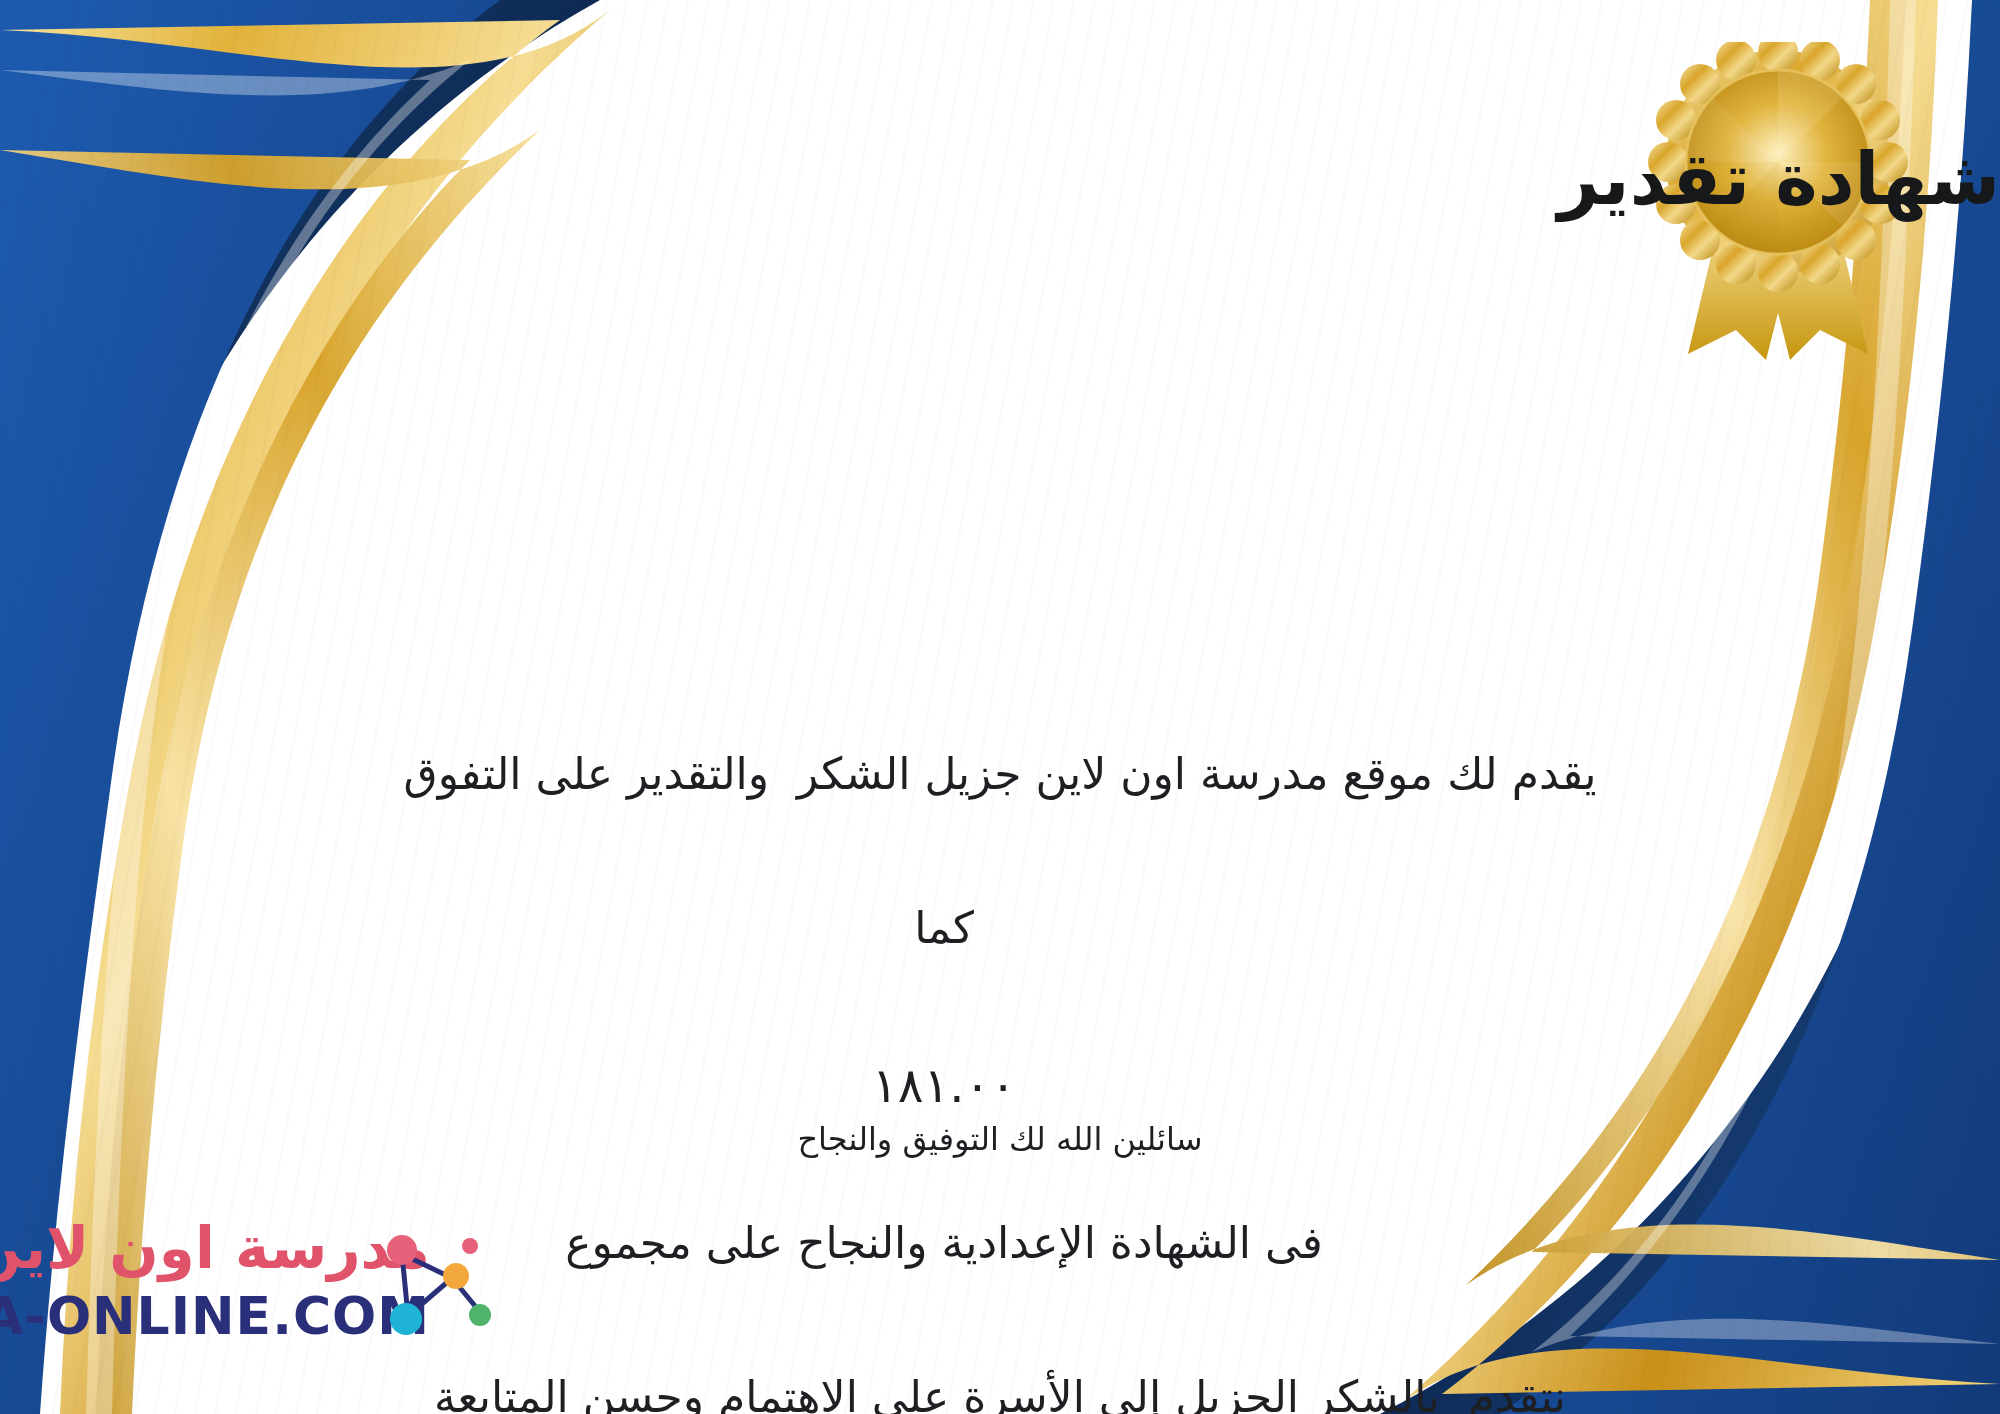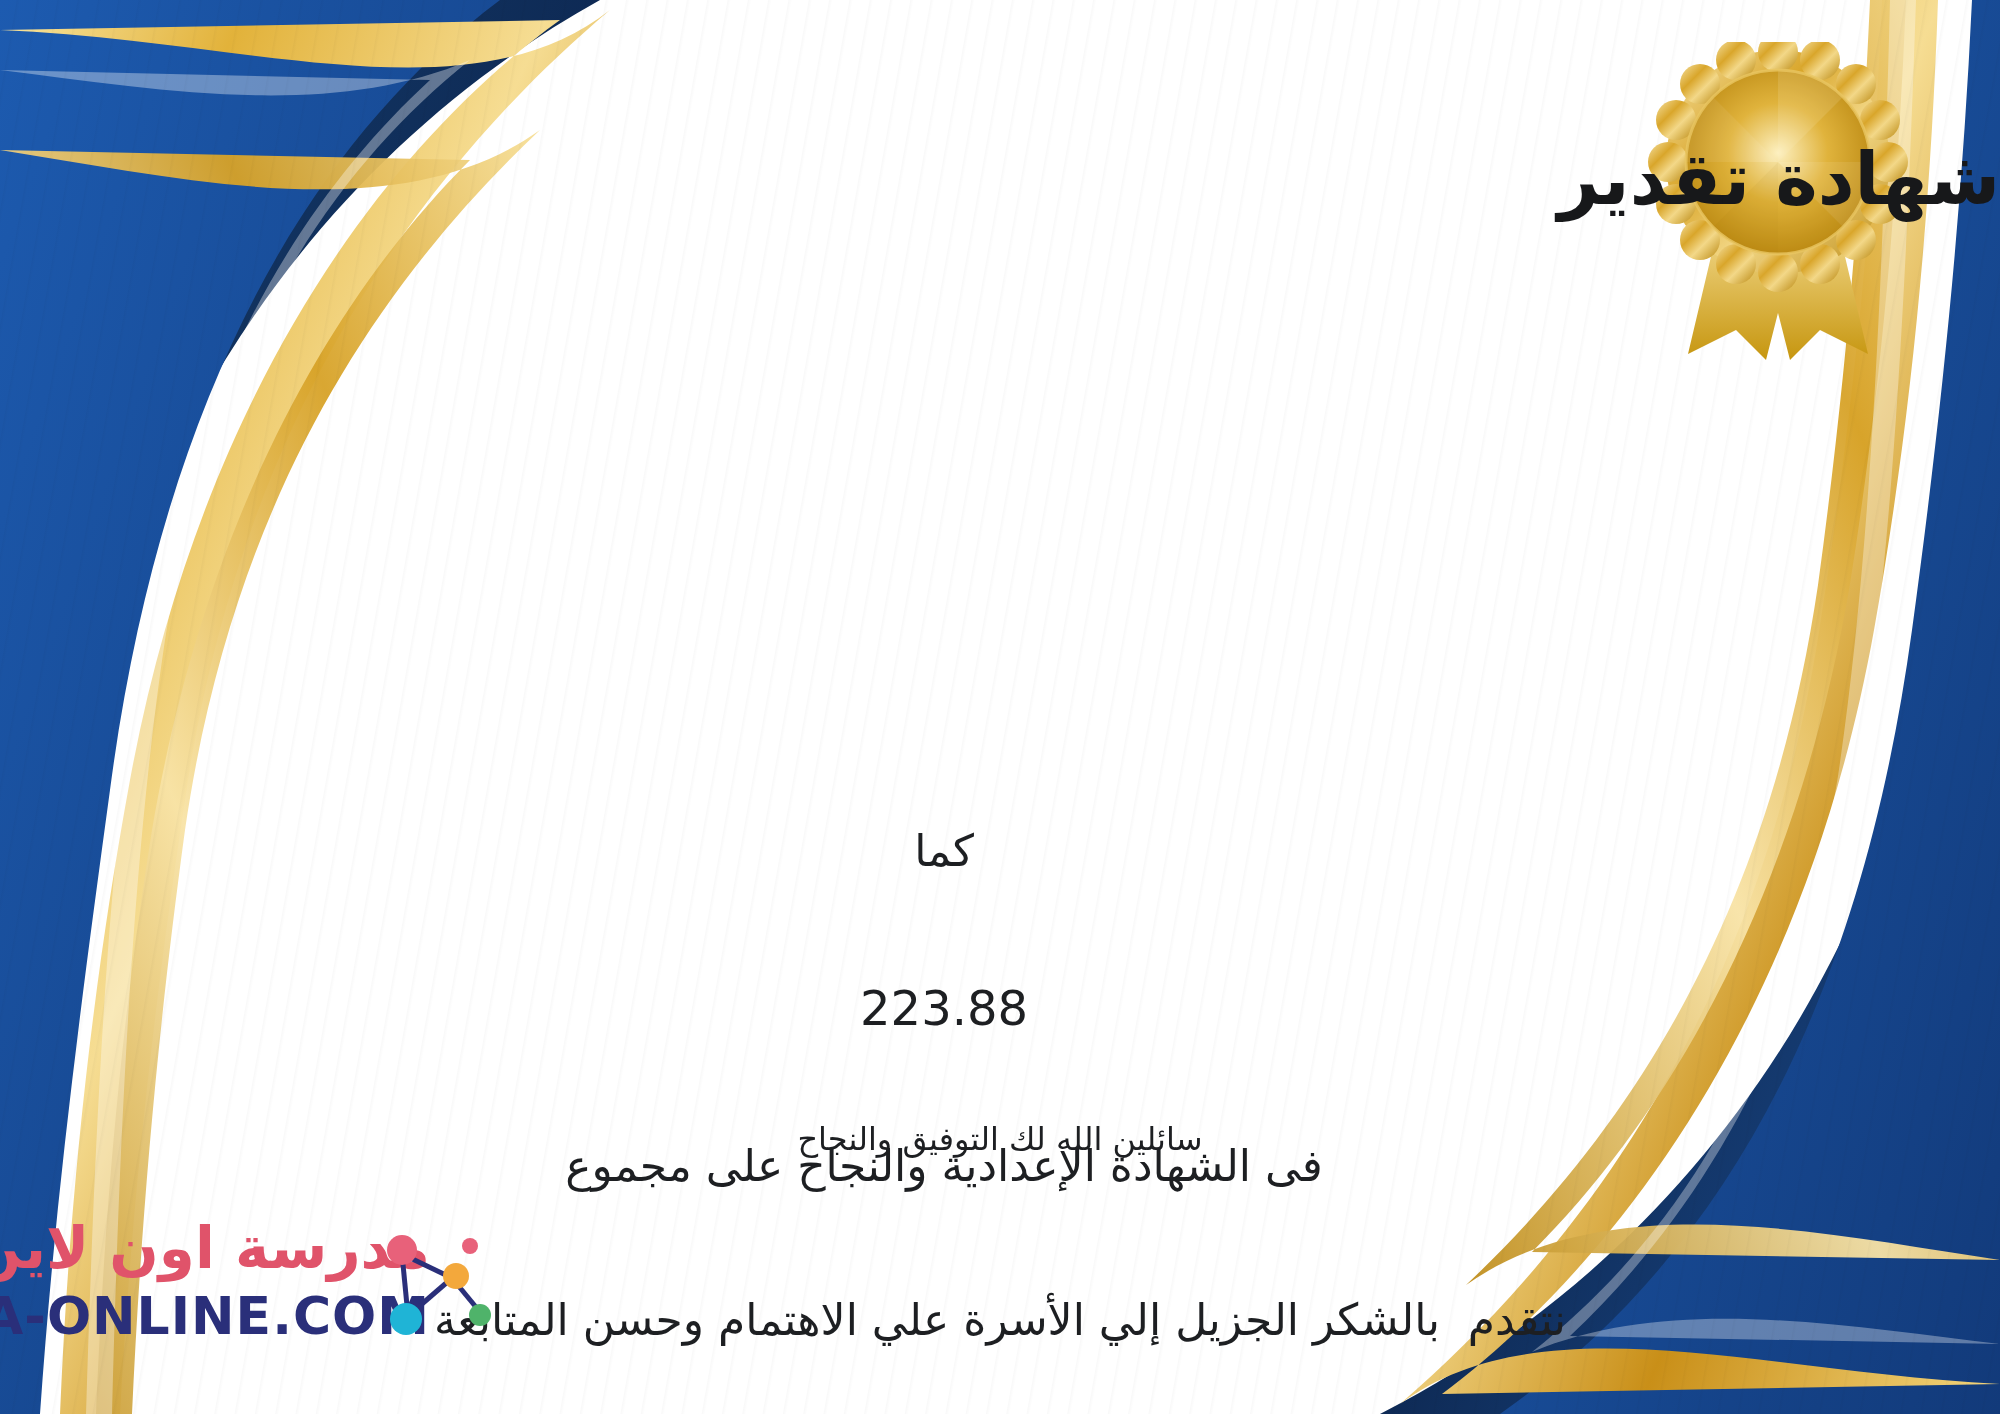--- a/index.html
+++ b/index.html
@@ -262,24 +262,25 @@
       </g>
     </g>
   </svg>
 
   <div class="content">
 
     <div class="cert-title">شهادة تقدير</div>
 
 
     <div class="body-block">
+      <span class="body-line">يقدم لك موقع مدرسة اون لاين جزيل الشكر  والتقدير على التفوق</span>
       <span class="body-line">
         <span>كما</span>
         <span>&nbsp;&nbsp;&nbsp;&nbsp;</span>
-        <span class="grade-value">223.88</span>
+        <span class="grade-value">١٨١.٠٠</span>
         <span>&nbsp;&nbsp;&nbsp;&nbsp;</span>
         <span>فى الشهادة الإعدادية والنجاح على مجموع</span>
       </span>
       <span class="body-line">نتقدم  بالشكر الجزيل إلي الأسرة علي الاهتمام وحسن المتابعة</span>
     </div>
 
     <div class="closing-line">سائلين الله لك التوفيق  والنجاح</div>
 
     <div class="logo">
       <div class="logo-ar">مدرسة اون لاين</div>

